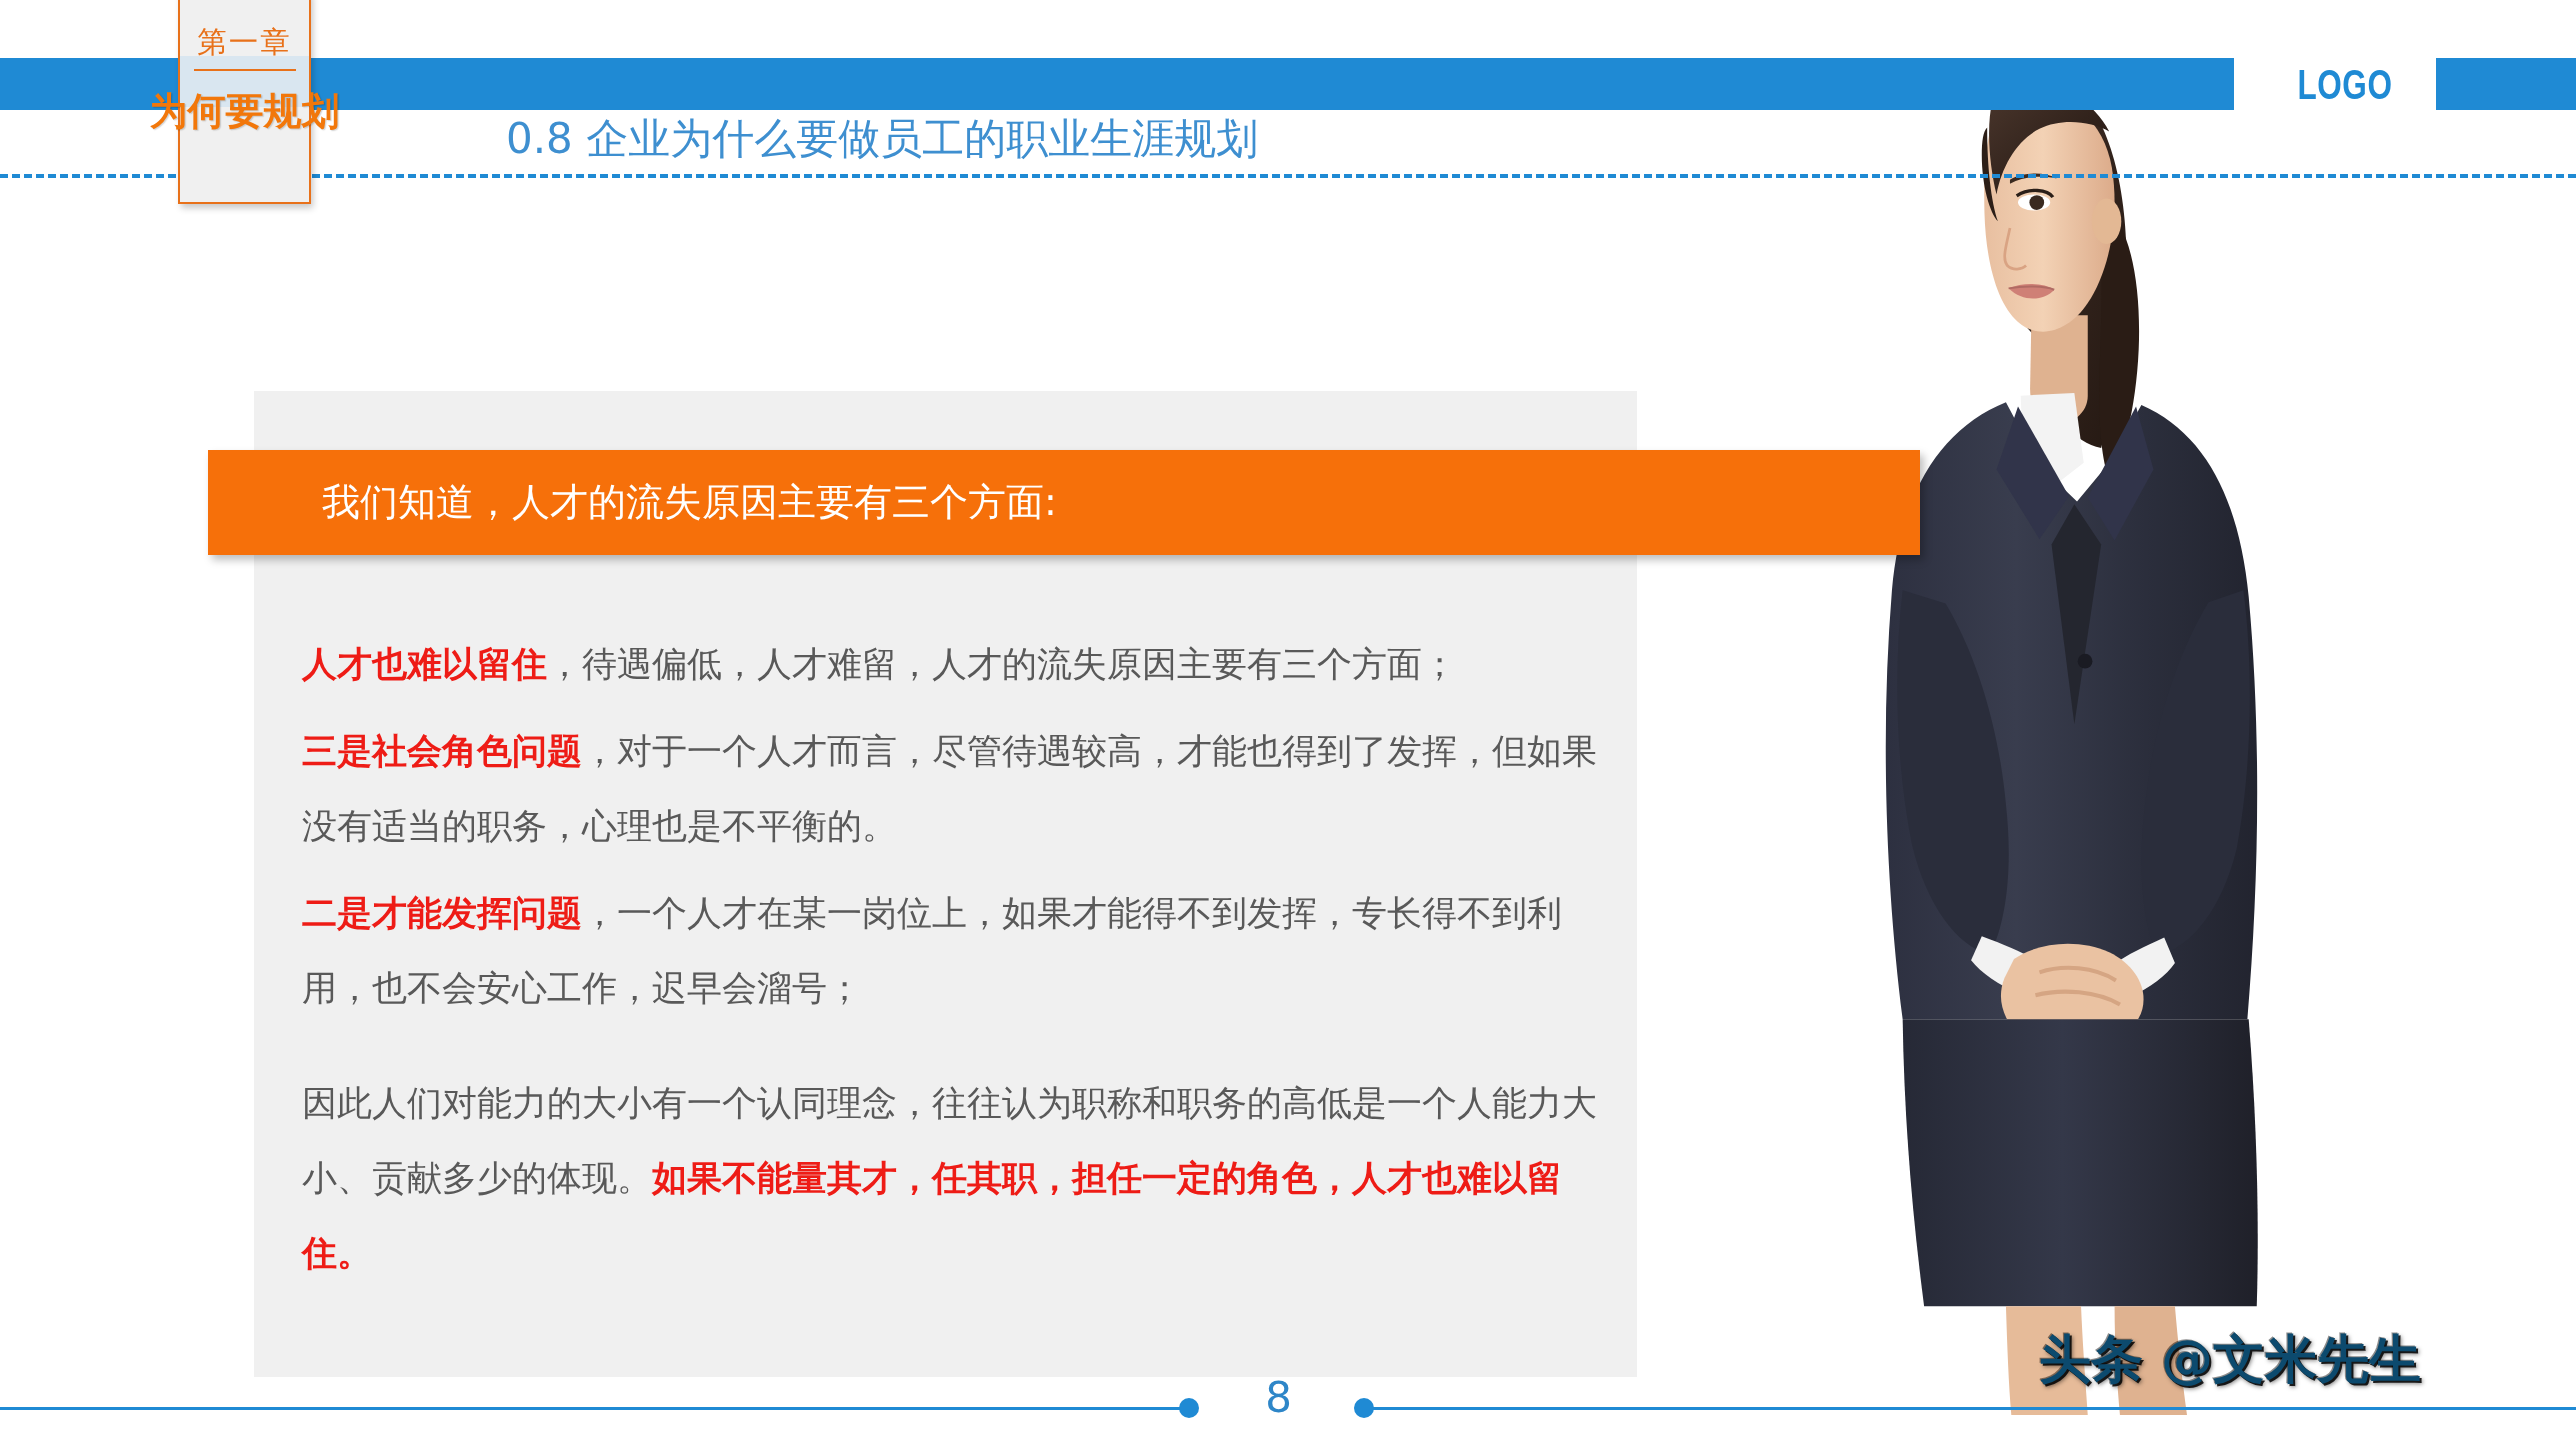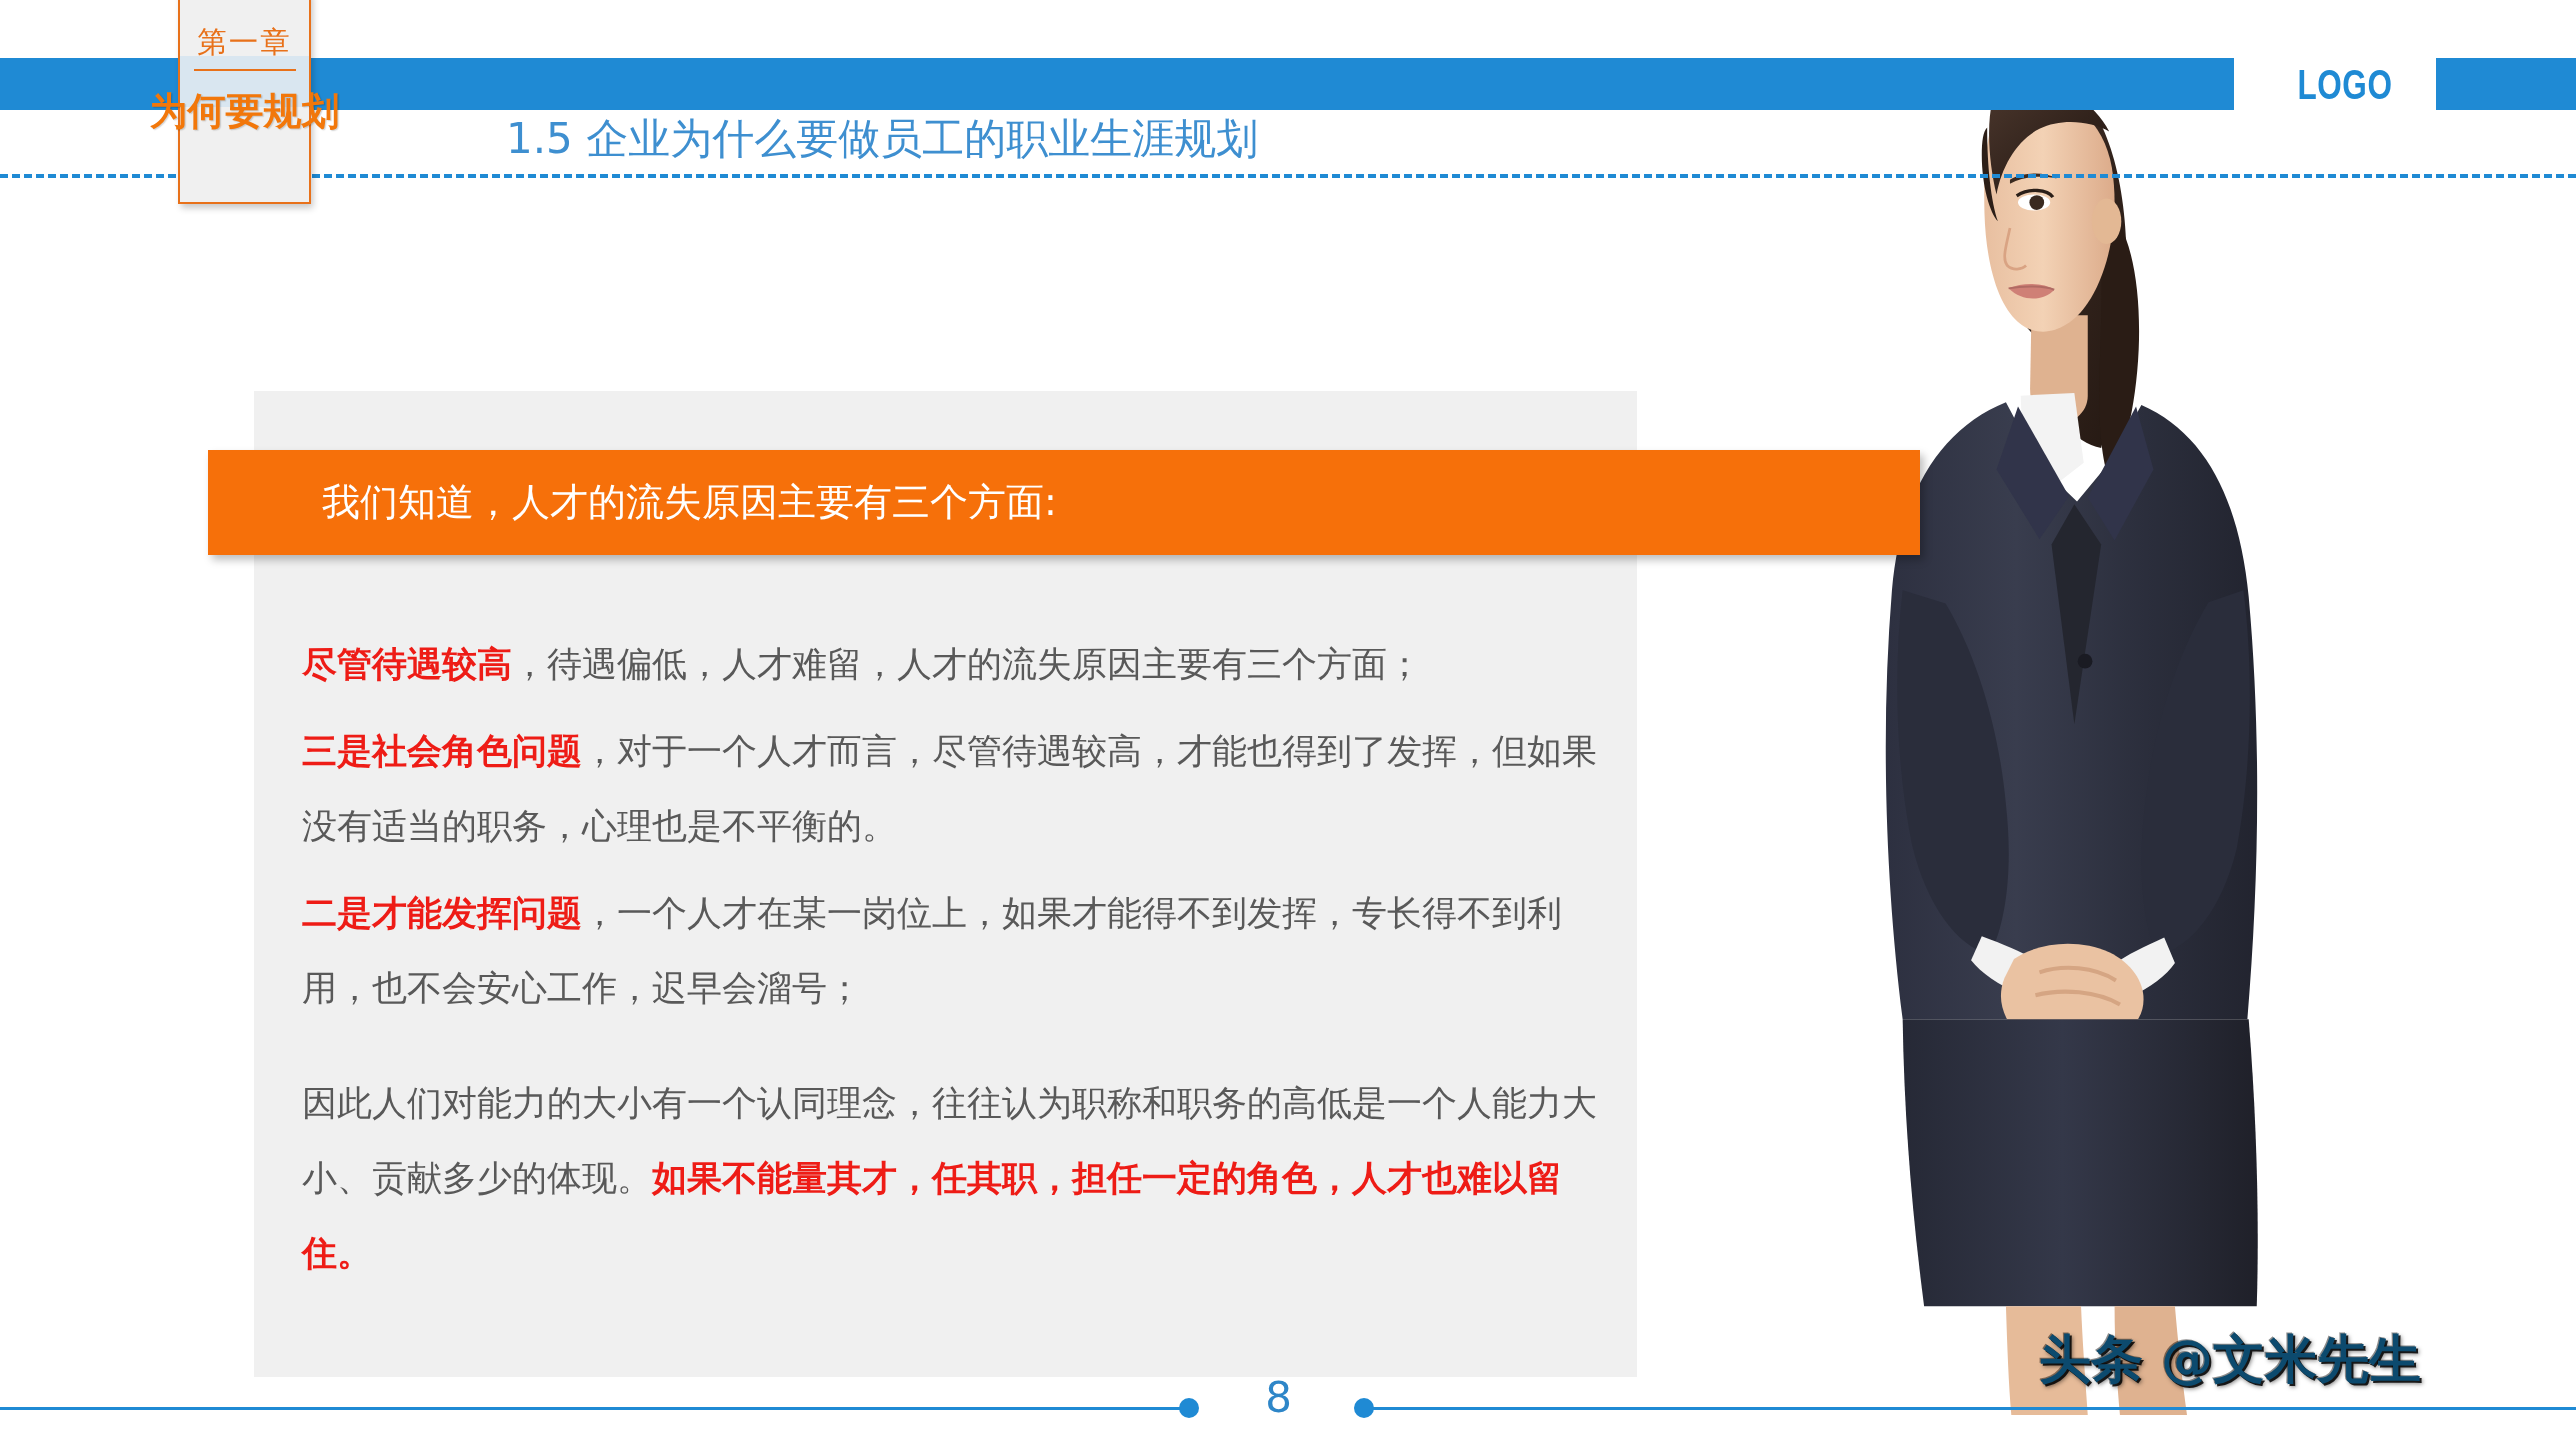--- a/index.html
+++ b/index.html
@@ -332,29 +332,29 @@
   <div class="header-bar-right"></div>
   <div class="logo-text">LOGO</div>
   <div class="dashed-line"></div>
 
   <div class="chapter-box">
     <div class="chapter-num">第一章</div>
     <div class="chapter-rule"></div>
     <div class="chapter-name">为何要规划</div>
   </div>
 
-  <div class="section-title">1.5 企业为什么要做员工的职业生涯规划</div>
+  <div class="section-title">0.8 企业为什么要做员工的职业生涯规划</div>
 
   <div class="content-panel"></div>
 
   <div class="orange-banner"></div>
   <div class="orange-banner-text">我们知道，人才的流失原因主要有三个方面:</div>
 
   <div class="body-copy">
-    <p><span class="hl">尽管待遇较高</span><span>，待遇偏低，人才难留，人才的流失原因主要有三个方面；</span></p>
+    <p><span class="hl">人才也难以留住</span><span>，待遇偏低，人才难留，人才的流失原因主要有三个方面；</span></p>
     <p><span class="hl">三是社会角色问题</span><span>，对于一个人才而言，尽管待遇较高，才能也得到了发挥，但如果没有适当的职务，心理也是不平衡的。</span></p>
     <p><span class="hl">二是才能发挥问题</span><span>，一个人才在某一岗位上，如果才能得不到发挥，专长得不到利用，也不会安心工作，迟早会溜号；</span></p>
     <p class="spaced"><span>因此人们对能力的大小有一个认同理念，往往认为职称和职务的高低是一个人能力大小、贡献多少的体现。</span><span class="hl">如果不能量其才，任其职，担任一定的角色，人才也难以留住。</span></p>
   </div>
 
   <div class="footer-line-left"></div>
   <div class="footer-dot left"></div>
   <div class="page-number">8</div>
   <div class="footer-dot right"></div>
   <div class="footer-line-right"></div>

